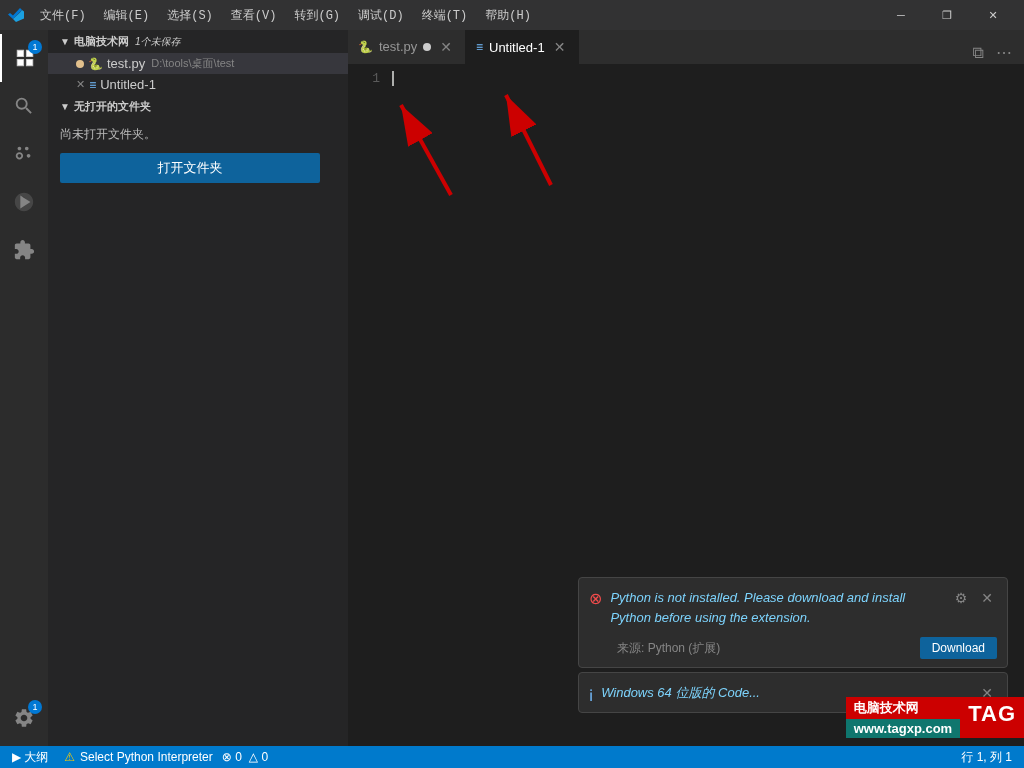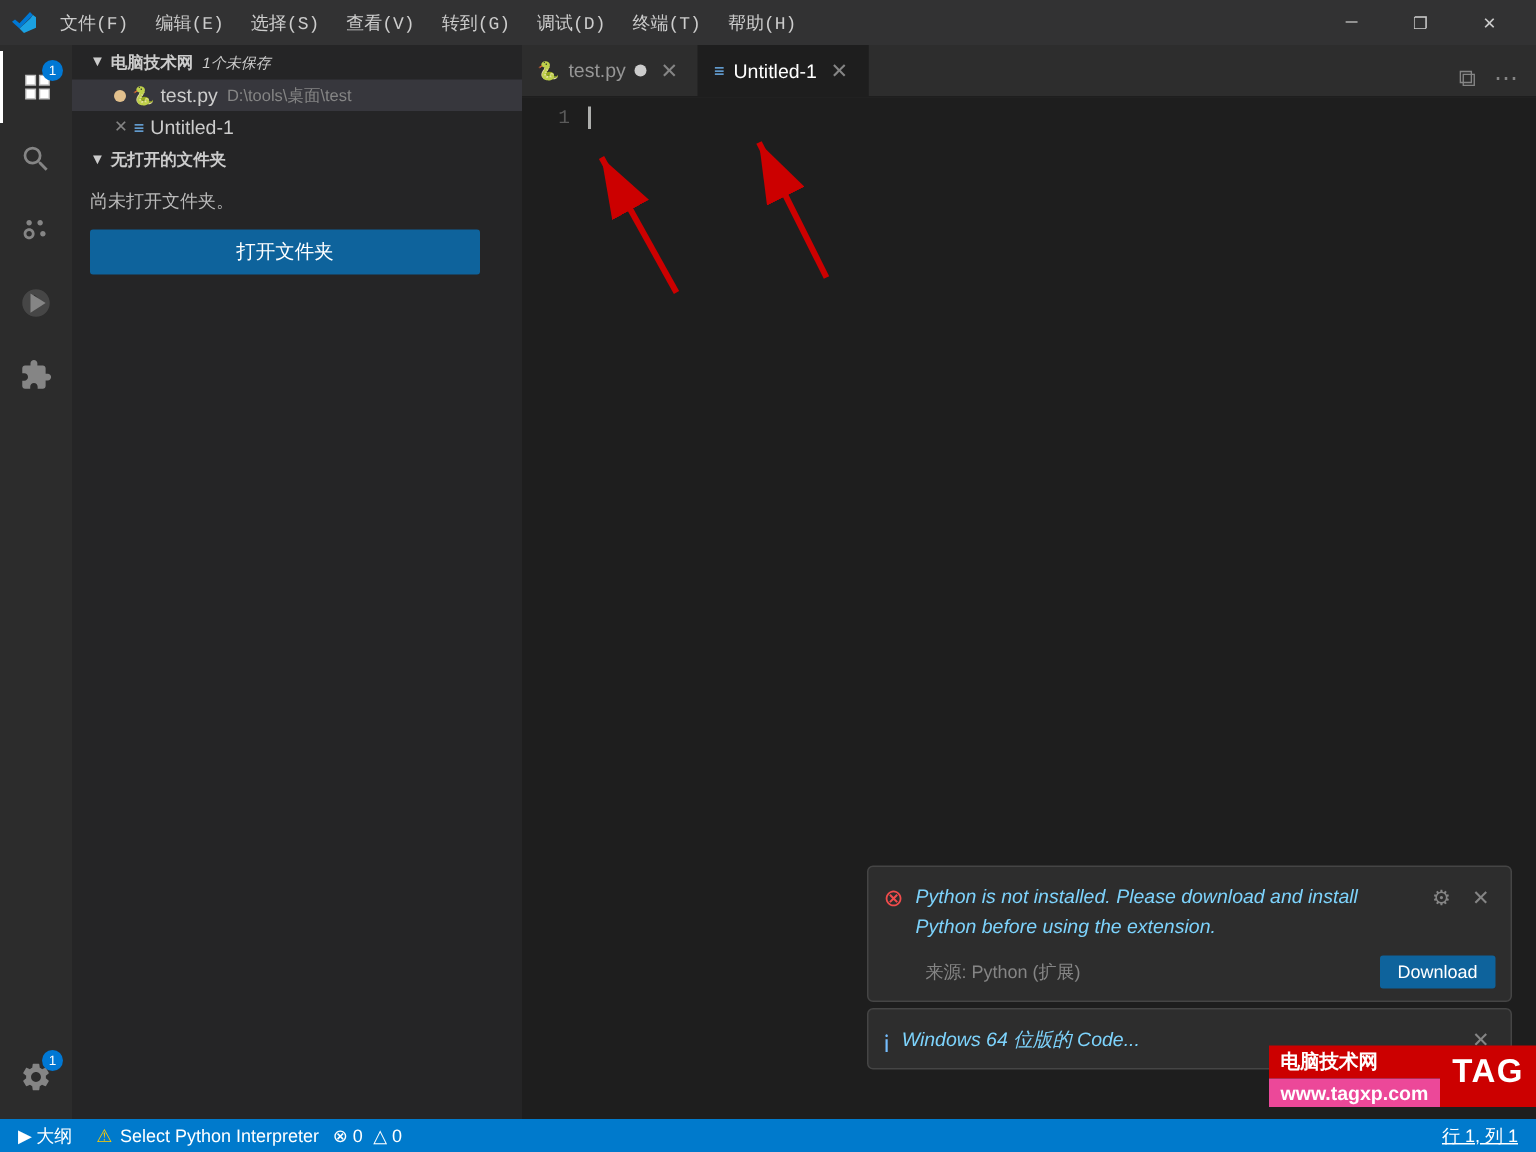--- a/index.html
+++ b/index.html
@@ -450,21 +450,20 @@
     }
     #status-left {
       display: flex;
       align-items: center;
       gap: 8px;
     }
     #status-right {
       display: flex;
       align-items: center;
       gap: 12px;
-      text-decoration: underline;
     }
     .status-item {
       display: flex;
       align-items: center;
       gap: 3px;
       cursor: pointer;
       padding: 0 4px;
     }
 
     
@@ -477,21 +476,21 @@
     }
     .watermark-red {
       background: #cc0000;
       color: white;
       font-size: 13px;
       font-weight: bold;
       padding: 2px 8px;
       font-family: 'Microsoft YaHei', sans-serif;
     }
     .watermark-blue {
-      background: #ec4899;
+      background: #0f766e;
       color: white;
       font-size: 13px;
       font-weight: bold;
       padding: 2px 8px;
       font-family: 'Microsoft YaHei', sans-serif;
     }
     .watermark-tag {
       background: #cc0000;
       color: white;
       font-size: 22px;

